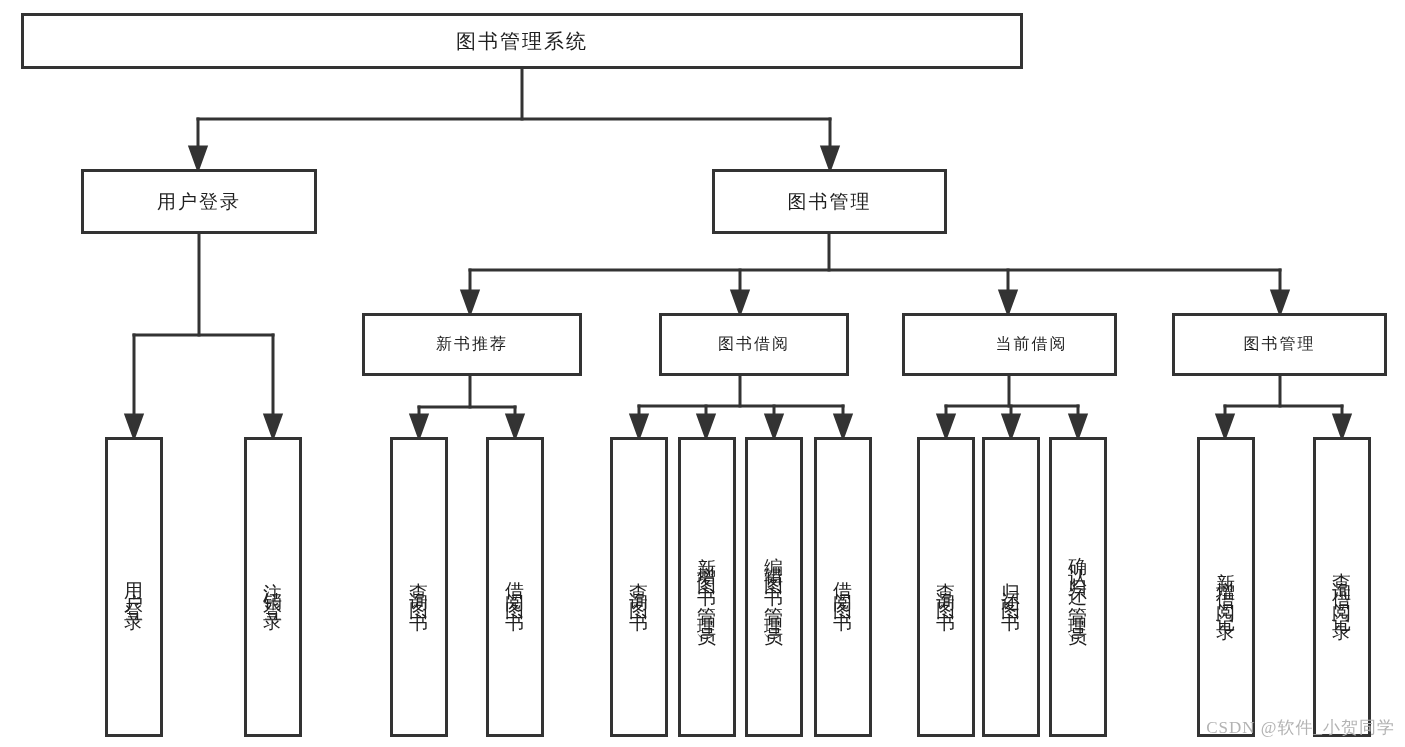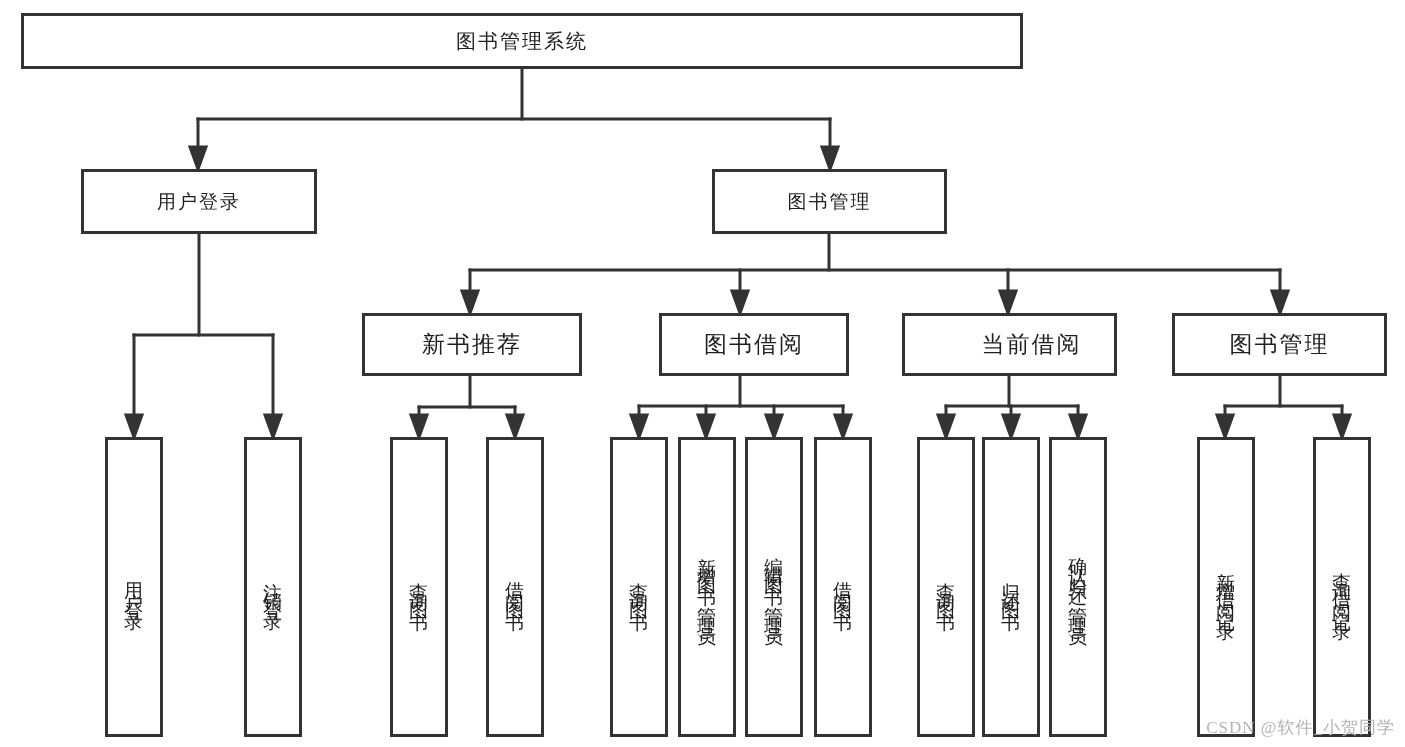--- a/index.html
+++ b/index.html
@@ -18,21 +18,21 @@
     border: 3px solid #333333;
     display: flex;
     align-items: center;
     justify-content: center;
     box-sizing: border-box;
     color: #1f1f1f;
   }
   .box span { letter-spacing: 2px; }
   .lvl1 { left: 21px; top: 13px; width: 1002px; height: 56px; font-size: 20px; }
   .lvl2 { top: 169px; height: 65px; font-size: 19px; }
-  .lvl3 { top: 313px; height: 63px; font-size: 23px; }
+  .lvl3 { top: 313px; height: 63px; font-size: 16px; }
   .leaf { top: 437px; width: 58px; height: 300px; font-size: 19px; }
   .leaf .vtext {
     writing-mode: vertical-rl;
     text-orientation: mixed;
     letter-spacing: 10px;
     line-height: 1;
     white-space: nowrap;
   }
   #watermark {
     position: absolute;

